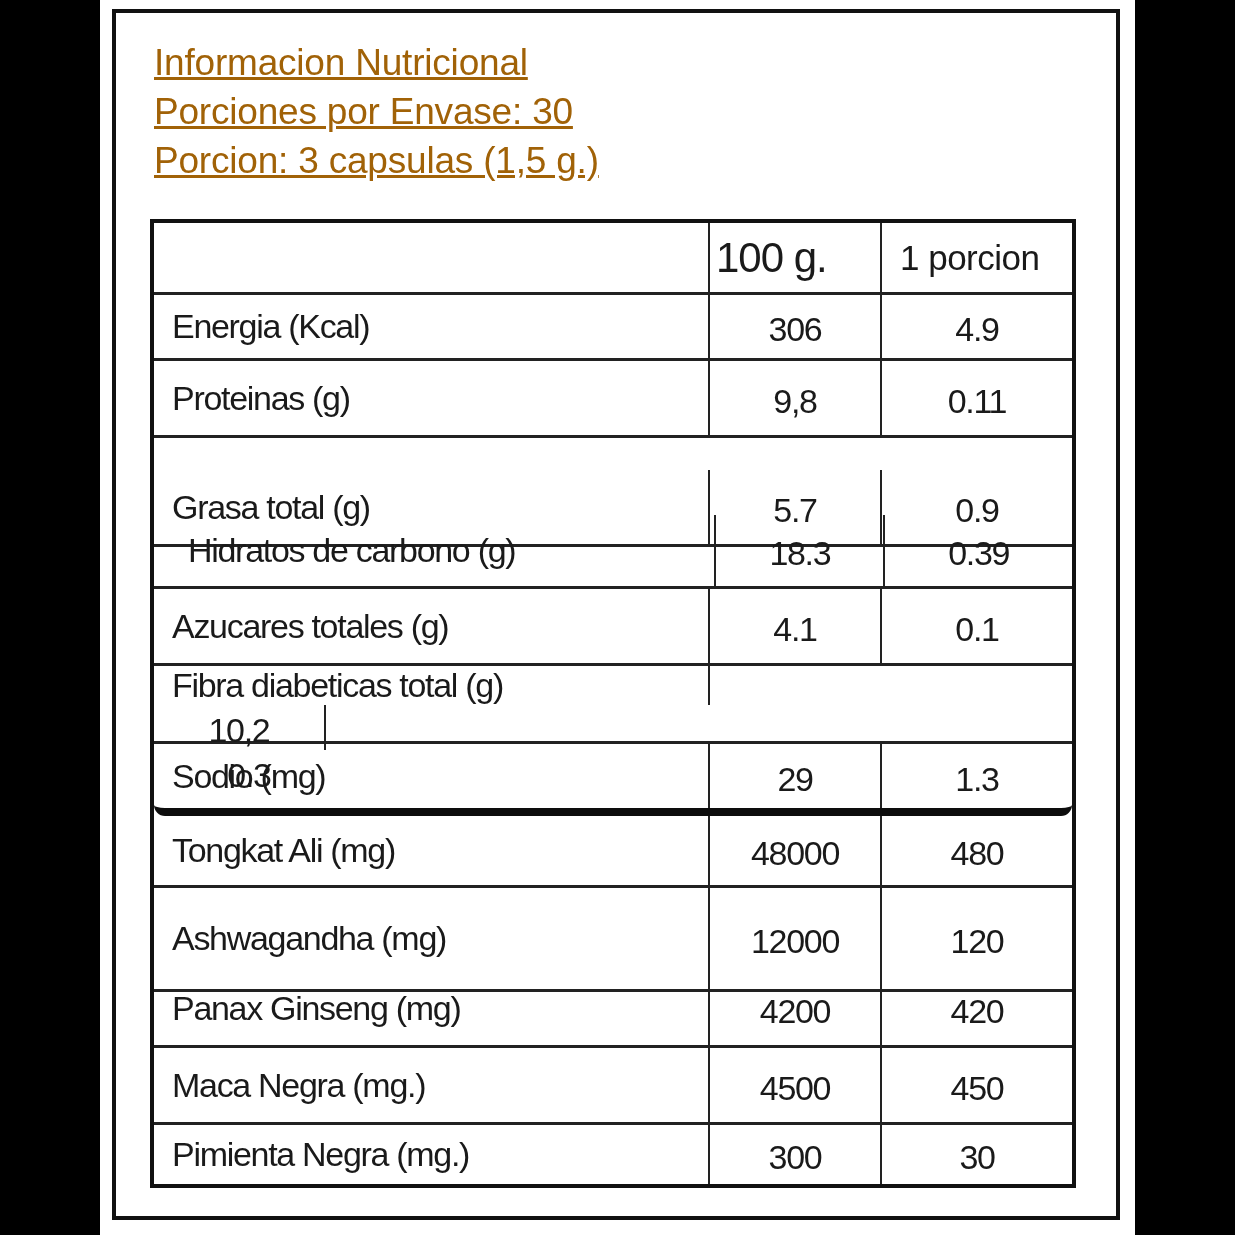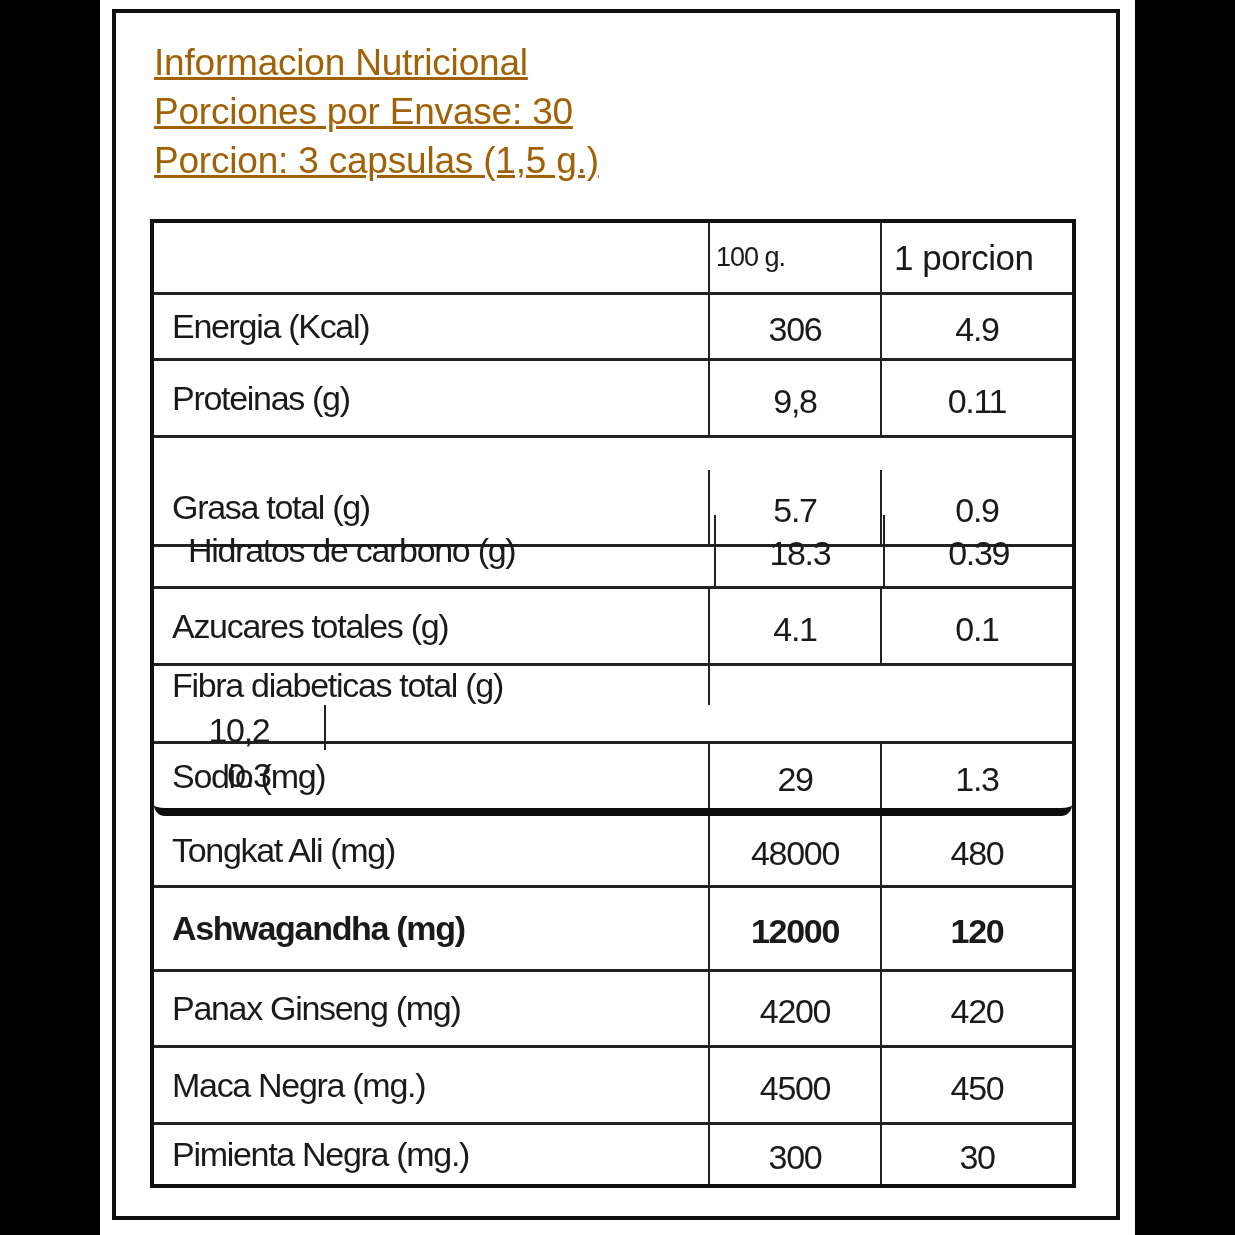--- a/index.html
+++ b/index.html
@@ -29,22 +29,22 @@
   }
   .row.line { border-bottom: 3px solid #222222; }
   .row.thick { border-bottom: 8px solid #0d0d0d; border-radius: 11px; }
   .cell {
     box-sizing: border-box; height: 100%; display: flex; align-items: center;
     font-size: 34px; letter-spacing: -1.3px; color: #1a1a1a; white-space: nowrap;
   }
   .c-name { width: 556px; padding-left: 18px; border-right: 2px solid #222222; }
   .c-v1 { width: 172px; justify-content: center; border-right: 2px solid #222222; padding-left: 0; }
   .c-v2 { width: 190px; justify-content: center; }
-  .head .c-v1 { justify-content: flex-start; padding-left: 6px; font-size: 27px; letter-spacing: -1px; }
-  .head .c-v2 { justify-content: flex-start; padding-left: 12px; font-size: 35px; letter-spacing: -0.5px; }
+  .head .c-v1 { justify-content: flex-start; padding-left: 6px; font-size: 42px; letter-spacing: -1px; }
+  .head .c-v2 { justify-content: flex-start; padding-left: 18px; font-size: 35px; letter-spacing: -0.5px; }
   .num { padding-top: 6px; }
 </style>
 </head>
 <body>
 
 <div class="page">
   <div class="frame"></div>
 
   <div class="header">
     <div>Informacion Nutricional</div>
@@ -93,21 +93,21 @@
       <div class="cell c-name">Sodio (mg)</div>
       <div class="cell c-v1 num">29</div>
       <div class="cell c-v2 num">1.3</div>
     </div>
 
     <div class="row line" style="top:593px;height:72px;">
       <div class="cell c-name">Tongkat Ali (mg)</div>
       <div class="cell c-v1 num">48000</div>
       <div class="cell c-v2 num">480</div>
     </div>
-    <div class="row line" style="top:665px;height:84px;font-weight:bold;">
+    <div class="row line" style="top:665px;height:104px;">
       <div class="cell c-name">Ashwagandha (mg)</div>
       <div class="cell c-v1 num">12000</div>
       <div class="cell c-v2 num">120</div>
     </div>
     <div class="row line" style="top:749px;height:76px;">
       <div class="cell c-name">Panax Ginseng (mg)</div>
       <div class="cell c-v1 num">4200</div>
       <div class="cell c-v2 num">420</div>
     </div>
     <div class="row line" style="top:825px;height:77px;">

